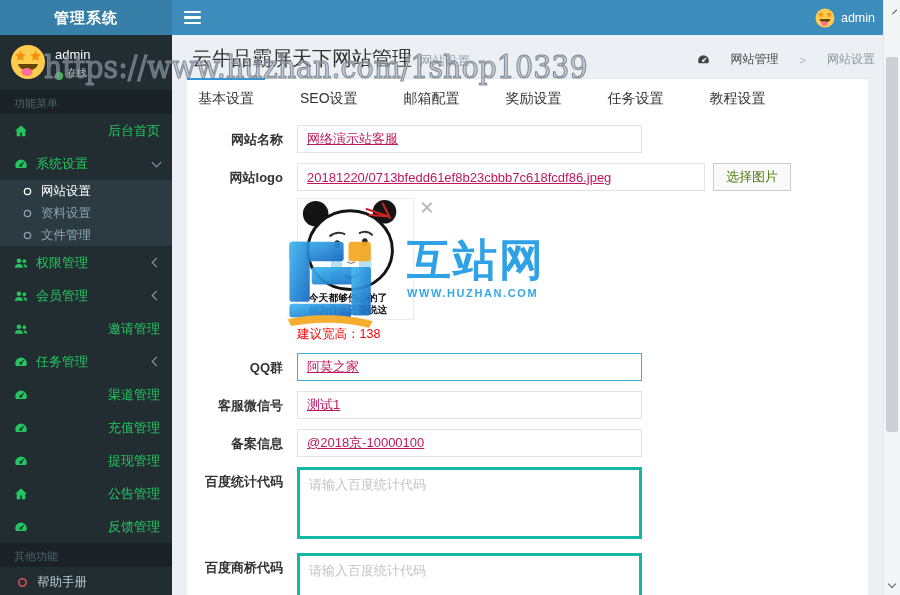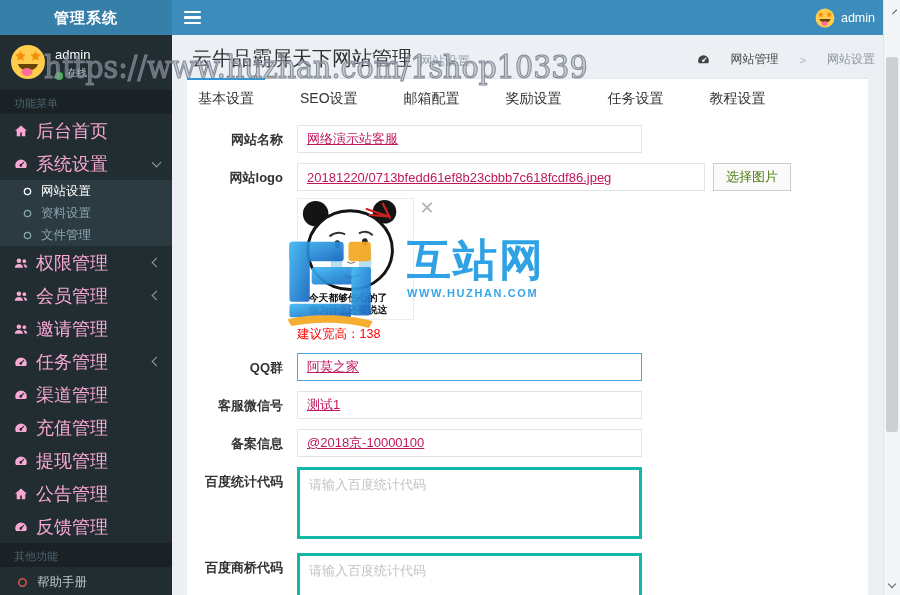--- a/index.html
+++ b/index.html
@@ -17,22 +17,22 @@
   .nav-user svg { width:20px; height:20px; }
 
   
   .sidebar { position:absolute; top:35px; left:0; bottom:0; width:172px; background:#222d32; z-index:10; }
   .up { height:55px; padding:9px 10px; display:flex; gap:9px; }
   .up svg { width:36px; height:36px; flex:none; }
   .up-name { color:#fff; font-size:13px; margin-top:3px; }
   .up-status { color:#c8d0d6; font-size:10px; display:flex; align-items:flex-end; gap:4px; margin-top:4px; }
   .dot { width:8px; height:8px; border-radius:50%; background:#3fbf4d; }
   .mh { background:#1a2226; color:#4b646f; font-size:11px; padding:6px 14px; height:24px; }
-  .mi { height:33px; display:flex; align-items:center; padding:0 12px 0 14px; color:#f9a8d4;
-        font-size:18px; cursor:pointer; }
+  .mi { height:33px; display:flex; align-items:center; padding:0 12px 0 14px; color:#22c55e;
+        font-size:13px; cursor:pointer;justify-content:space-between; }
   .mi .ic { width:14px; height:14px; margin-right:8px; fill:currentColor; flex:none; }
   .submenu { background:#2c3b41; }
   .smi { height:22px; display:flex; align-items:center; padding-left:22px; color:#8aa4af; font-size:12.5px; cursor:pointer; }
   .smi .ic { width:11px; height:11px; margin-right:8px; flex:none; color:inherit; }
   .smi.active { color:#fff; }
   .smi.help { height:30px; color:#b8c7ce; background:#222d32; padding-left:16px; }
   .smi.help .ic { width:13px; height:13px; color:#d9534f; }
   .chev { margin-left:auto; width:7px; height:7px; border-right:1.6px solid #8aa4af; border-bottom:1.6px solid #8aa4af; }
   .chev.down { transform:rotate(45deg); margin-top:-3px; }
   .chev.left { transform:rotate(135deg); }

